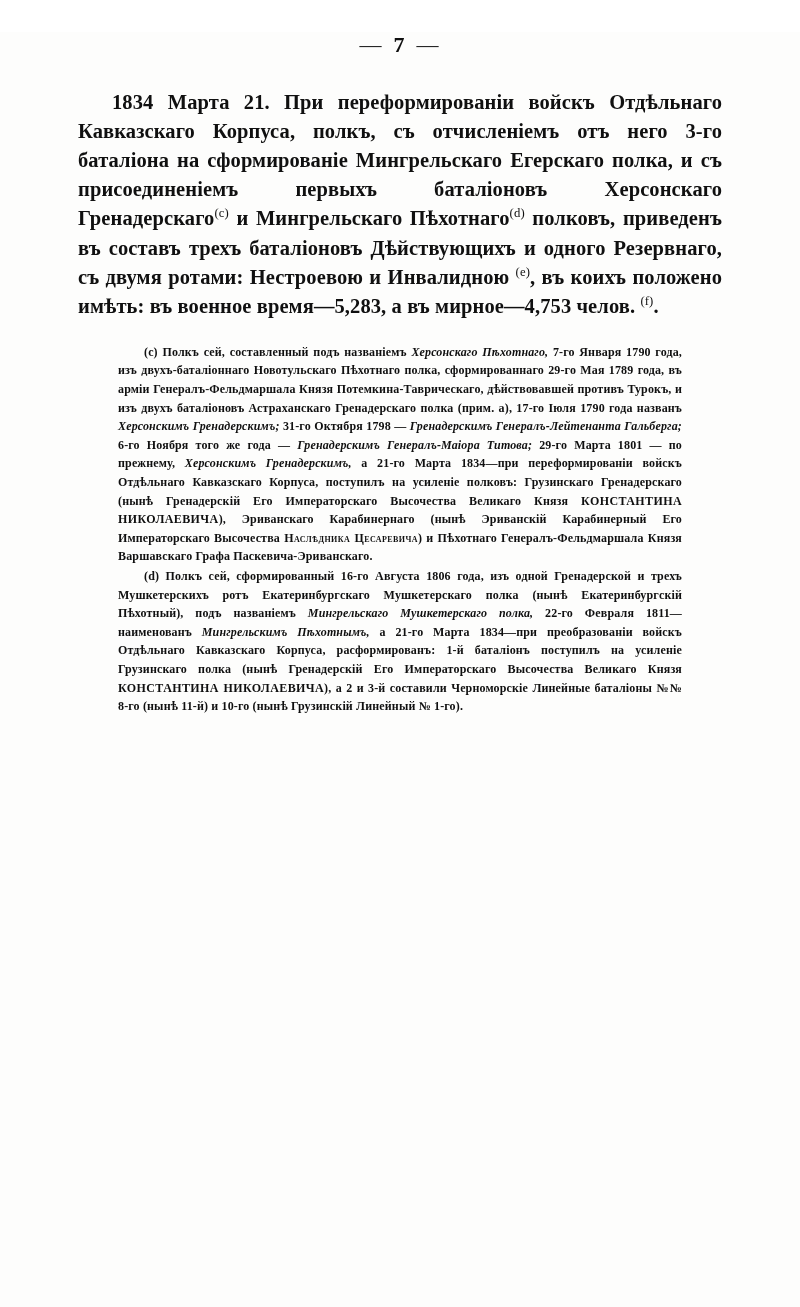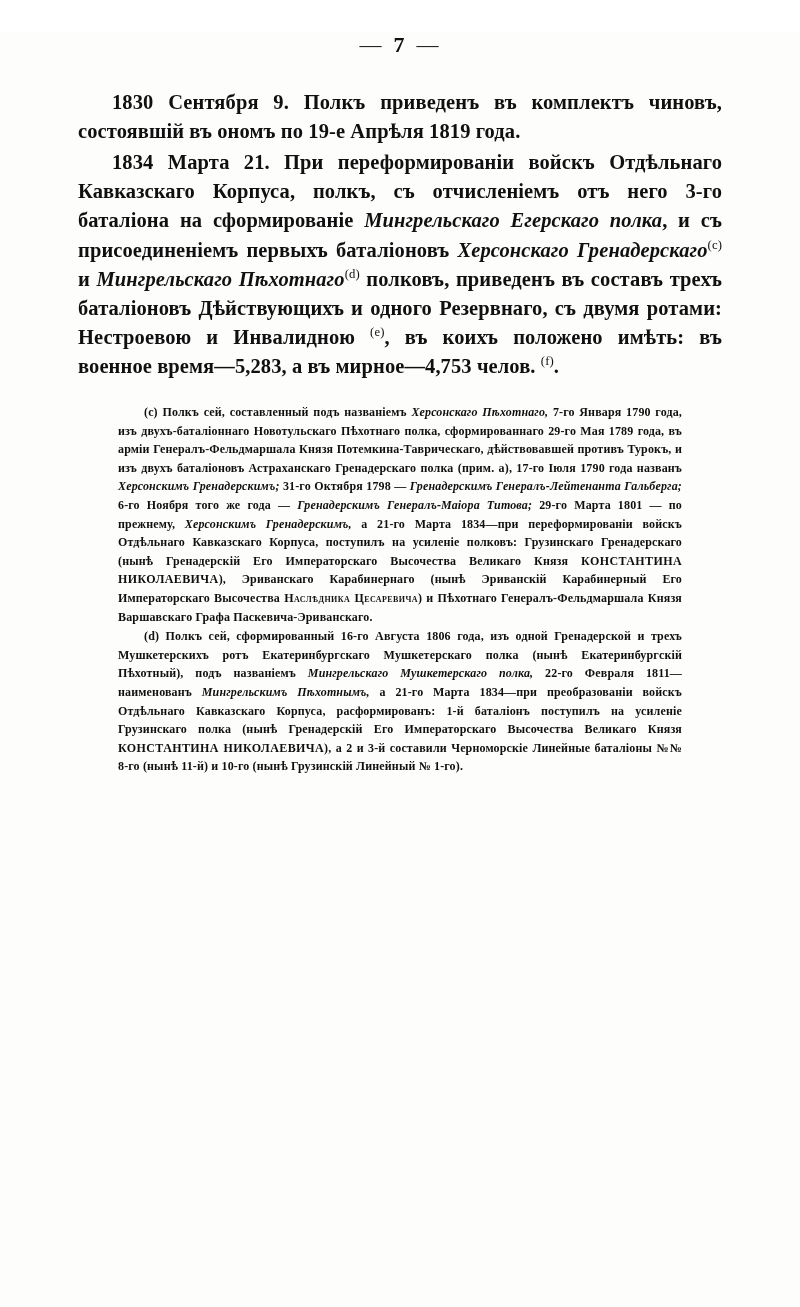--- a/index.html
+++ b/index.html
@@ -42,21 +42,20 @@
     font-size: 20.5px;
     line-height: 1.42;
     text-align: justify;
     text-justify: inter-word;
     margin: 0 0 2px 0;
     text-indent: 34px;
     font-weight: bold;
     letter-spacing: 0.1px;
   }
   p.main .ital {
-    font-style: italic;
     font-weight: bold;
   }
   p.main .lead {
     font-weight: bold;
   }
   sup {
     font-size: 0.62em;
     vertical-align: super;
     font-weight: normal;
     font-style: normal;
@@ -88,21 +87,20 @@
 <body>
 
 <div class="page">
 
   <div class="page-header">
     <span class="dash">—</span><span>7</span><span class="dash">—</span>
   </div>
 
   <div class="body-block">
 
-    <p class="main"><span class="lead">1830 Сентября 9.</span><span> Полкъ приведенъ въ комплектъ чиновъ, состоявшій въ ономъ по 19-е Апрѣля 1819 года.</span></p>
 
     <p class="main"><span class="lead">1834 Марта 21.</span><span> При переформированіи войскъ Отдѣльнаго Кавказскаго Корпуса, полкъ, съ отчисленіемъ отъ него 3-го баталіона на сформированіе </span><span class="ital">Мингрельскаго Егерскаго полка</span><span>, и съ присоединеніемъ первыхъ баталіоновъ </span><span class="ital">Херсонскаго Гренадерскаго</span><sup>(c)</sup><span> и </span><span class="ital">Мингрельскаго Пѣхотнаго</span><sup>(d)</sup><span> полковъ, приведенъ въ составъ трехъ баталіоновъ Дѣйствующихъ и одного Резервнаго, съ двумя ротами: Нестроевою и Инвалидною </span><sup>(e)</sup><span>, въ коихъ положено имѣть: въ военное время—5,283, а въ мирное—4,753 челов. </span><sup>(f)</sup><span>.</span></p>
 
   </div>
 
   <div class="notes">
 
     <p class="note"><span>(c)</span><span> Полкъ сей, составленный подъ названіемъ </span><span class="ital">Херсонскаго Пѣхотнаго,</span><span> 7-го Января 1790 года, изъ двухъ-баталіоннаго Новотульскаго Пѣхотнаго полка, сформированнаго 29-го Мая 1789 года, въ арміи Генералъ-Фельдмаршала Князя Потемкина-Таврическаго, дѣйствовавшей противъ Турокъ, и изъ двухъ баталіоновъ Астраханскаго Гренадерскаго полка (прим. a), 17-го Іюля 1790 года названъ </span><span class="ital">Херсонскимъ Гренадерскимъ;</span><span> 31-го Октября 1798 — </span><span class="ital">Гренадерскимъ Генералъ-Лейтенанта Гальберга;</span><span> 6-го Ноября того же года — </span><span class="ital">Гренадерскимъ Генералъ-Маіора Титова;</span><span> 29-го Марта 1801 — по прежнему, </span><span class="ital">Херсонскимъ Гренадерскимъ,</span><span> а 21-го Марта 1834—при переформированіи войскъ Отдѣльнаго Кавказскаго Корпуса, поступилъ на усиленіе полковъ: Грузинскаго Гренадерскаго (нынѣ Гренадерскій Его Императорскаго Высочества Великаго Князя </span><span class="caps">КОНСТАНТИНА НИКОЛАЕВИЧА</span><span>), Эриванскаго Карабинернаго (нынѣ Эриванскій Карабинерный Его Императорскаго Высочества </span><span class="caps">Наслѣдника Цесаревича</span><span>) и Пѣхотнаго Генералъ-Фельдмаршала Князя Варшавскаго Графа Паскевича-Эриванскаго.</span></p>
 
     <p class="note second"><span>(d)</span><span> Полкъ сей, сформированный 16-го Августа 1806 года, изъ одной Гренадерской и трехъ Мушкетерскихъ ротъ Екатеринбургскаго Мушкетерскаго полка (нынѣ Екатеринбургскій Пѣхотный), подъ названіемъ </span><span class="ital">Мингрельскаго Мушкетерскаго полка,</span><span> 22-го Февраля 1811—наименованъ </span><span class="ital">Мингрельскимъ Пѣхотнымъ,</span><span> а 21-го Марта 1834—при преобразованіи войскъ Отдѣльнаго Кавказскаго Корпуса, расформированъ: 1-й баталіонъ поступилъ на усиленіе Грузинскаго полка (нынѣ Гренадерскій Его Императорскаго Высочества Великаго Князя </span><span class="caps">КОНСТАНТИНА НИКОЛАЕВИЧА</span><span>), а 2 и 3-й составили Черноморскіе Линейные баталіоны №№ 8-го (нынѣ 11-й) и 10-го (нынѣ Грузинскій Линейный № 1-го).</span></p>

